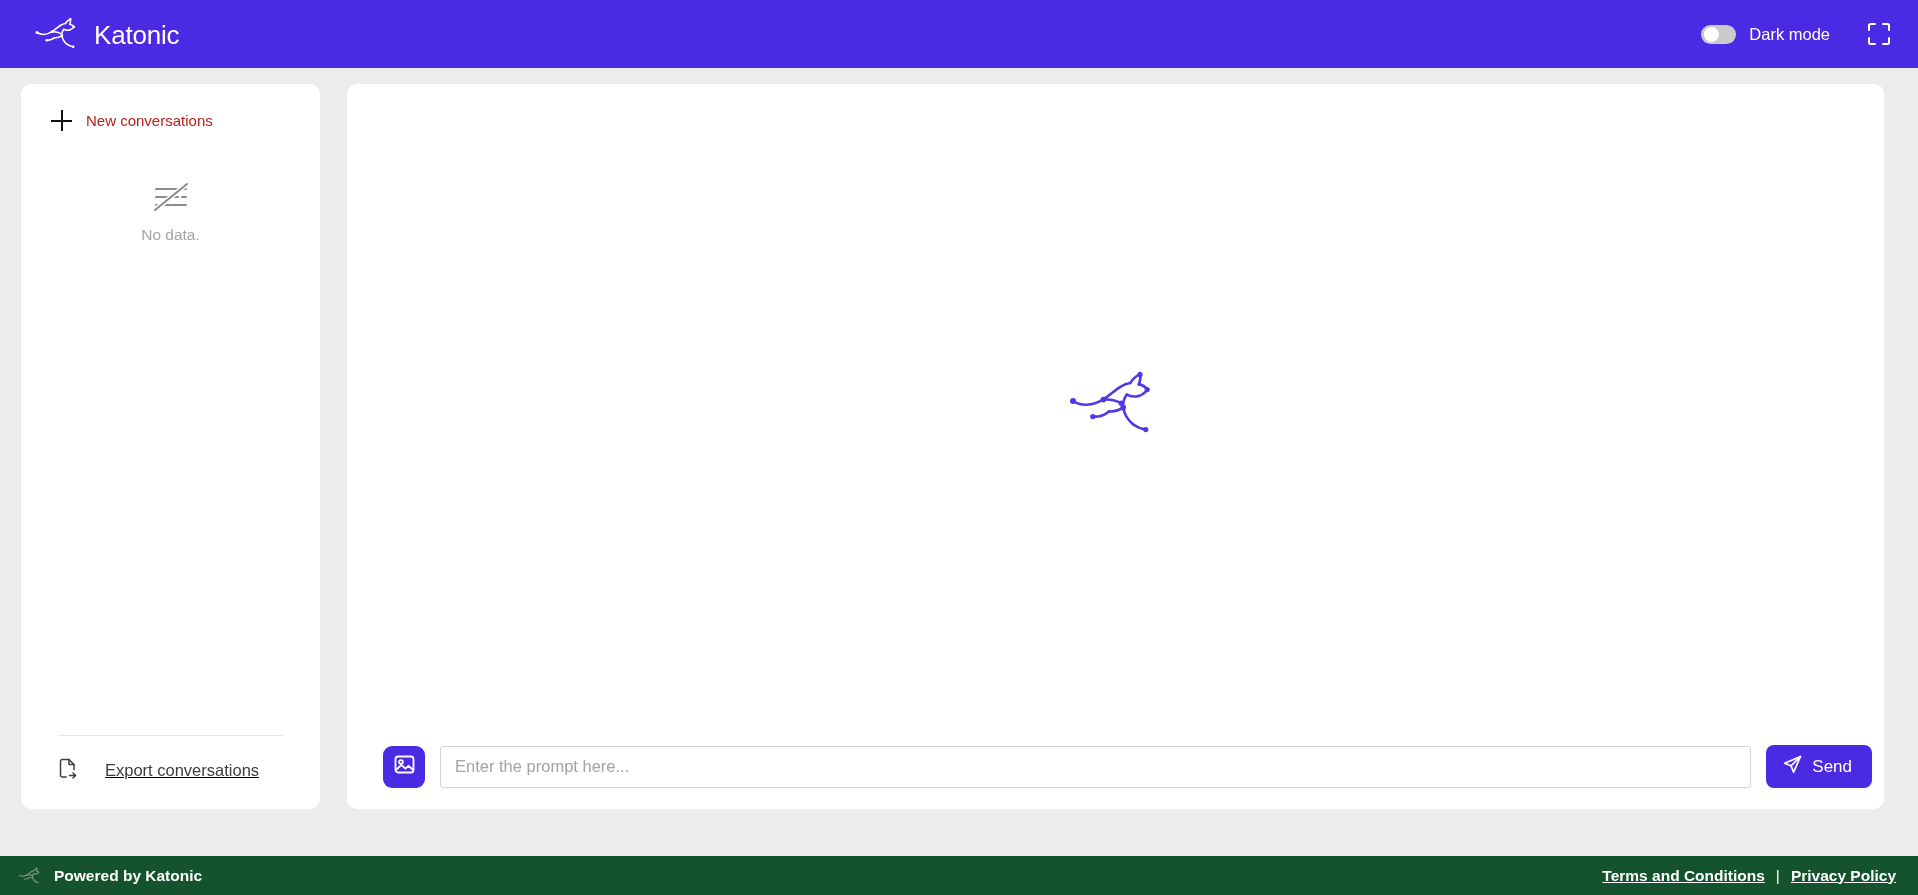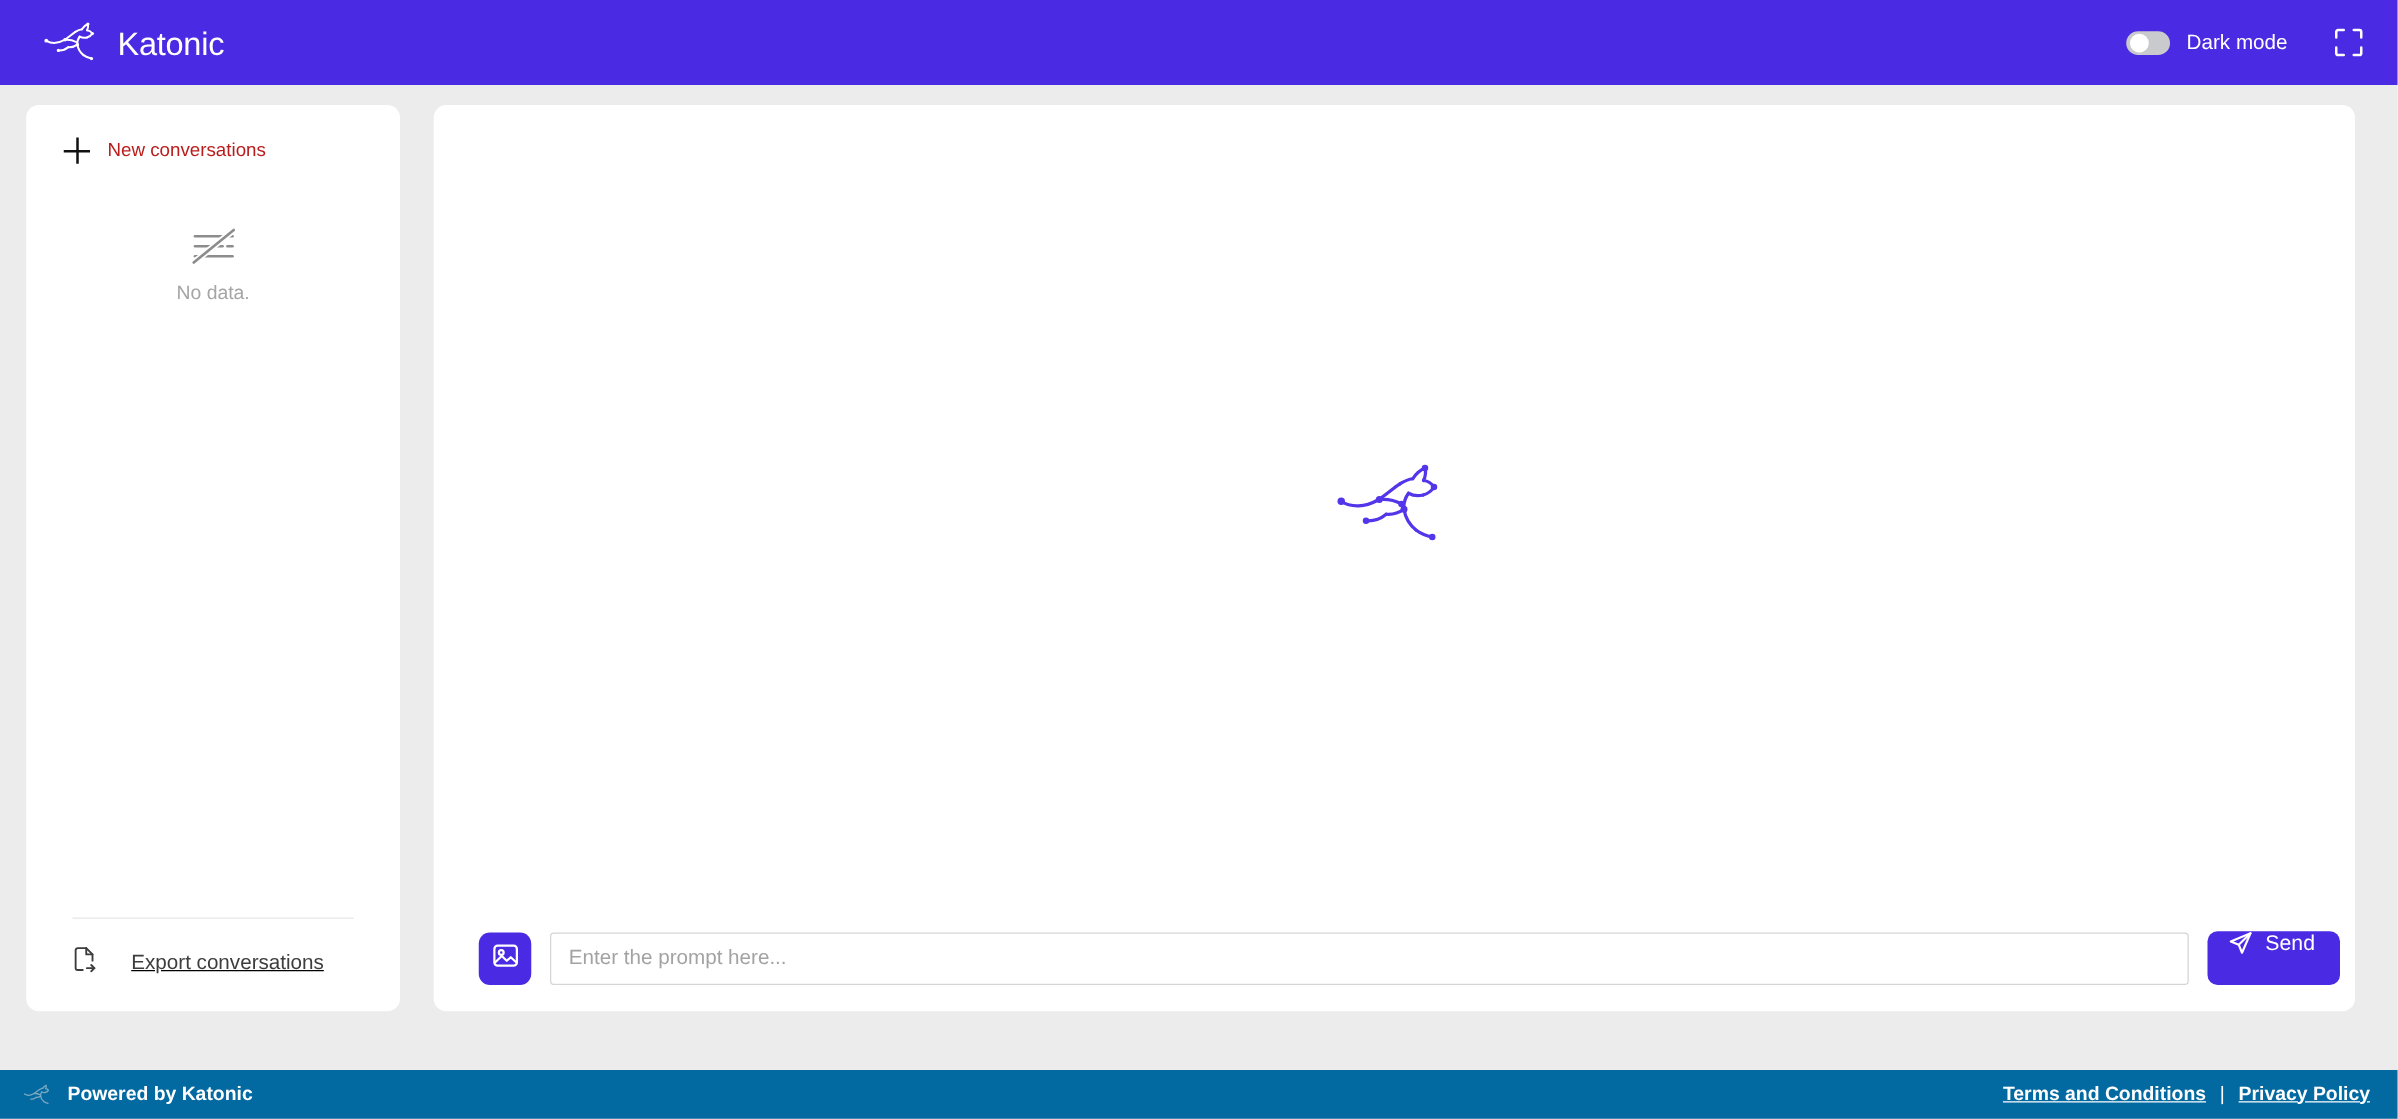--- a/index.html
+++ b/index.html
@@ -206,34 +206,34 @@
   .prompt-input::placeholder { color: #a3a3a3; }
   .send-btn {
     height: 43px;
     border: none;
     border-radius: 8px;
     background: #4a2ae2;
     color: #ffffff;
     font-size: 17px;
     font-family: "Liberation Sans", sans-serif;
     display: flex;
-    align-items: flex-start;
+    align-items: center;
     gap: 10px;
     padding: 0 20px 0 17px;
     cursor: pointer;
     flex: none;
   }
 
   
   .footer {
     position: absolute;
     bottom: 0; left: 0;
     width: 1918px;
     height: 39px;
-    background: #0369a1;
+    background: #14532d;
     display: flex;
     align-items: center;
     justify-content: space-between;
     padding: 0 22px 0 18px;
   }
   .footer-left { display: flex; align-items: center; gap: 9px; }
   .footer-logo { width: 27px; height: 18px; display:block; opacity: 0.55; }
   .footer-text { color: #ffffff; font-size: 15.5px; font-weight: 700; }
   .footer-right { display: flex; align-items: center; gap: 11px; }
   .footer-link {

